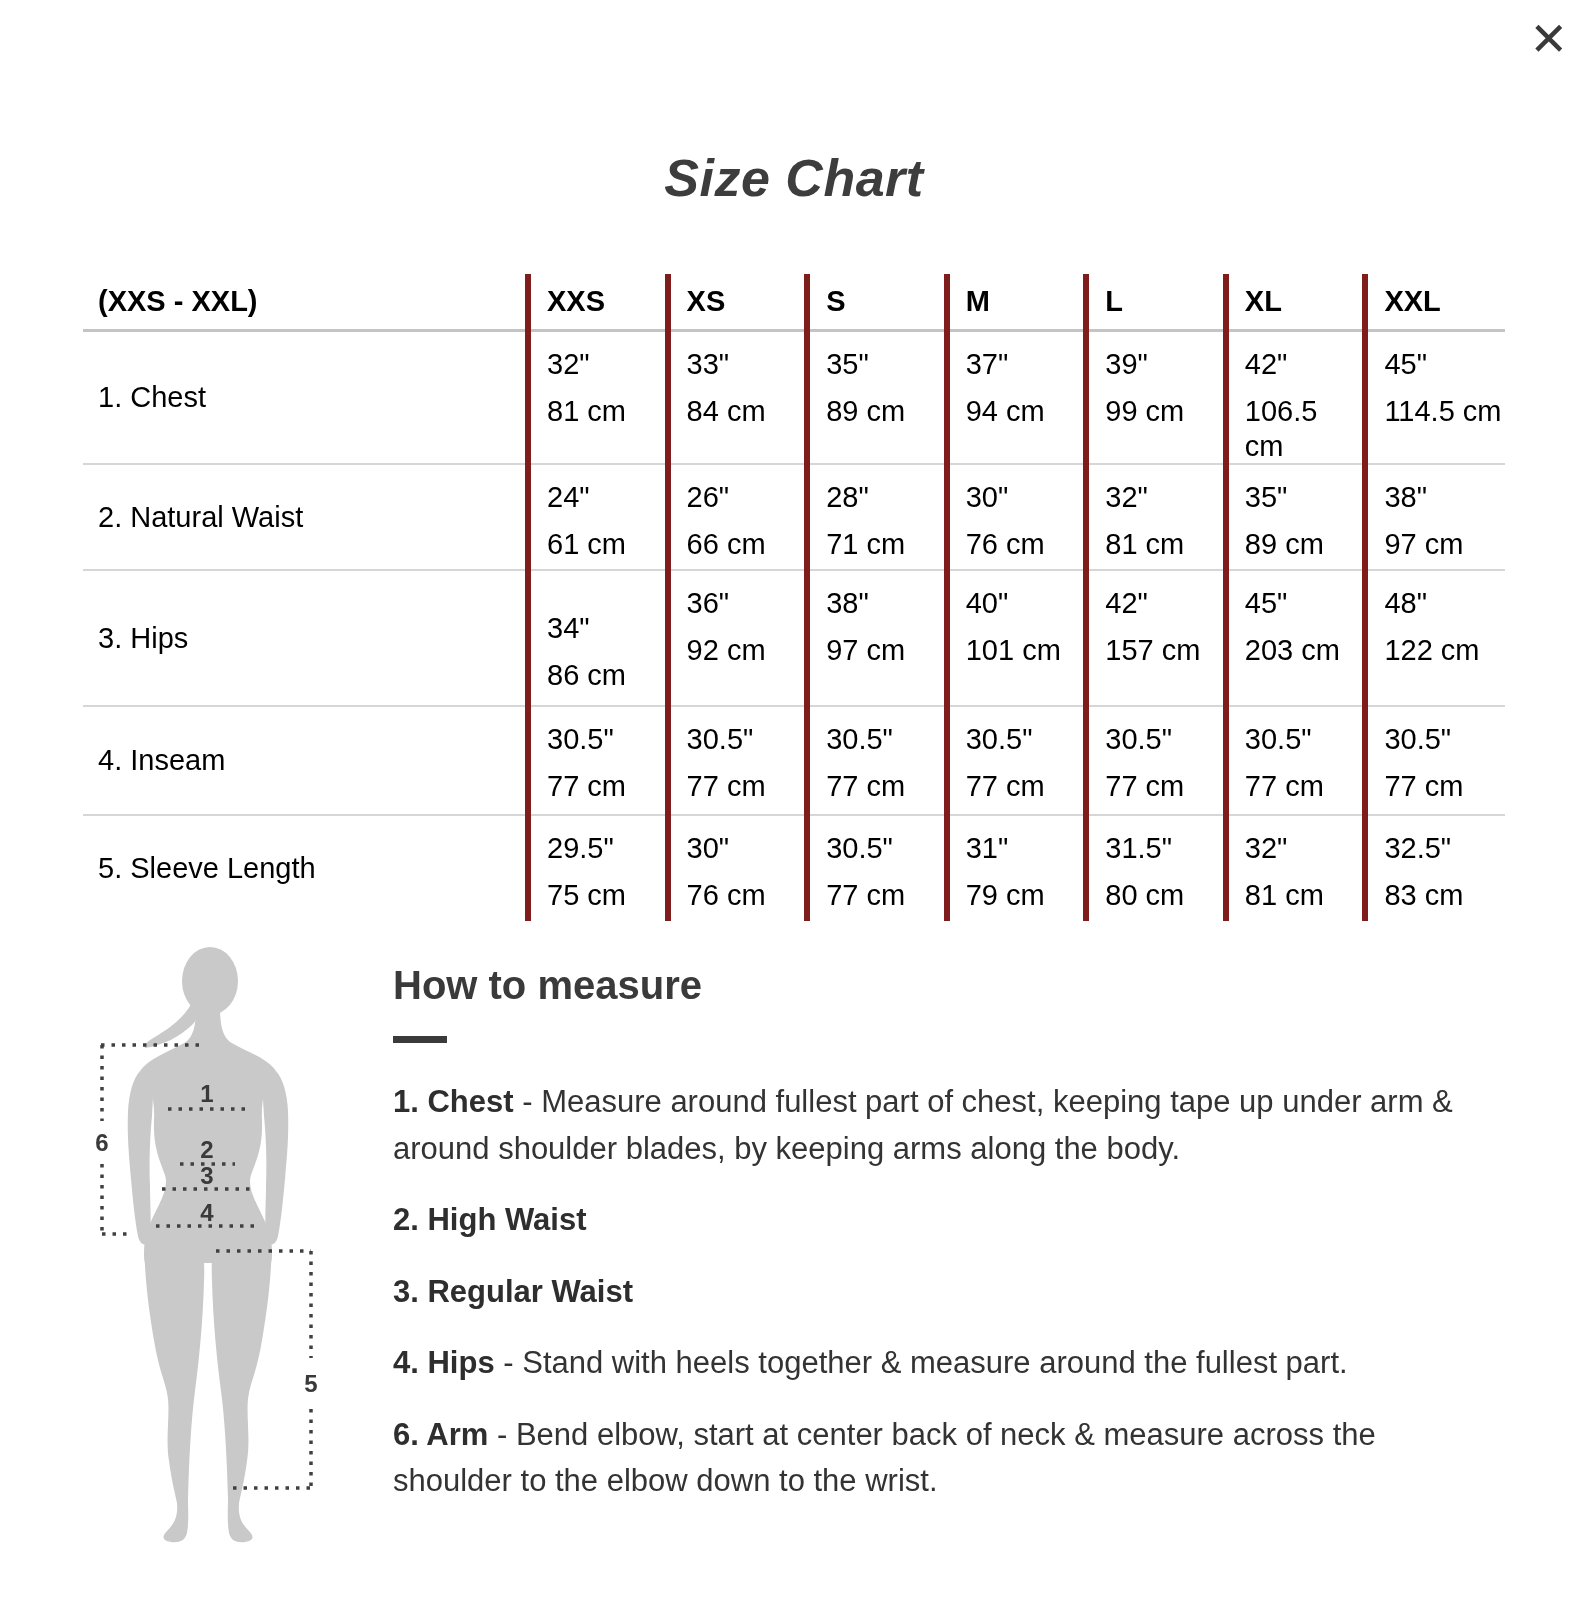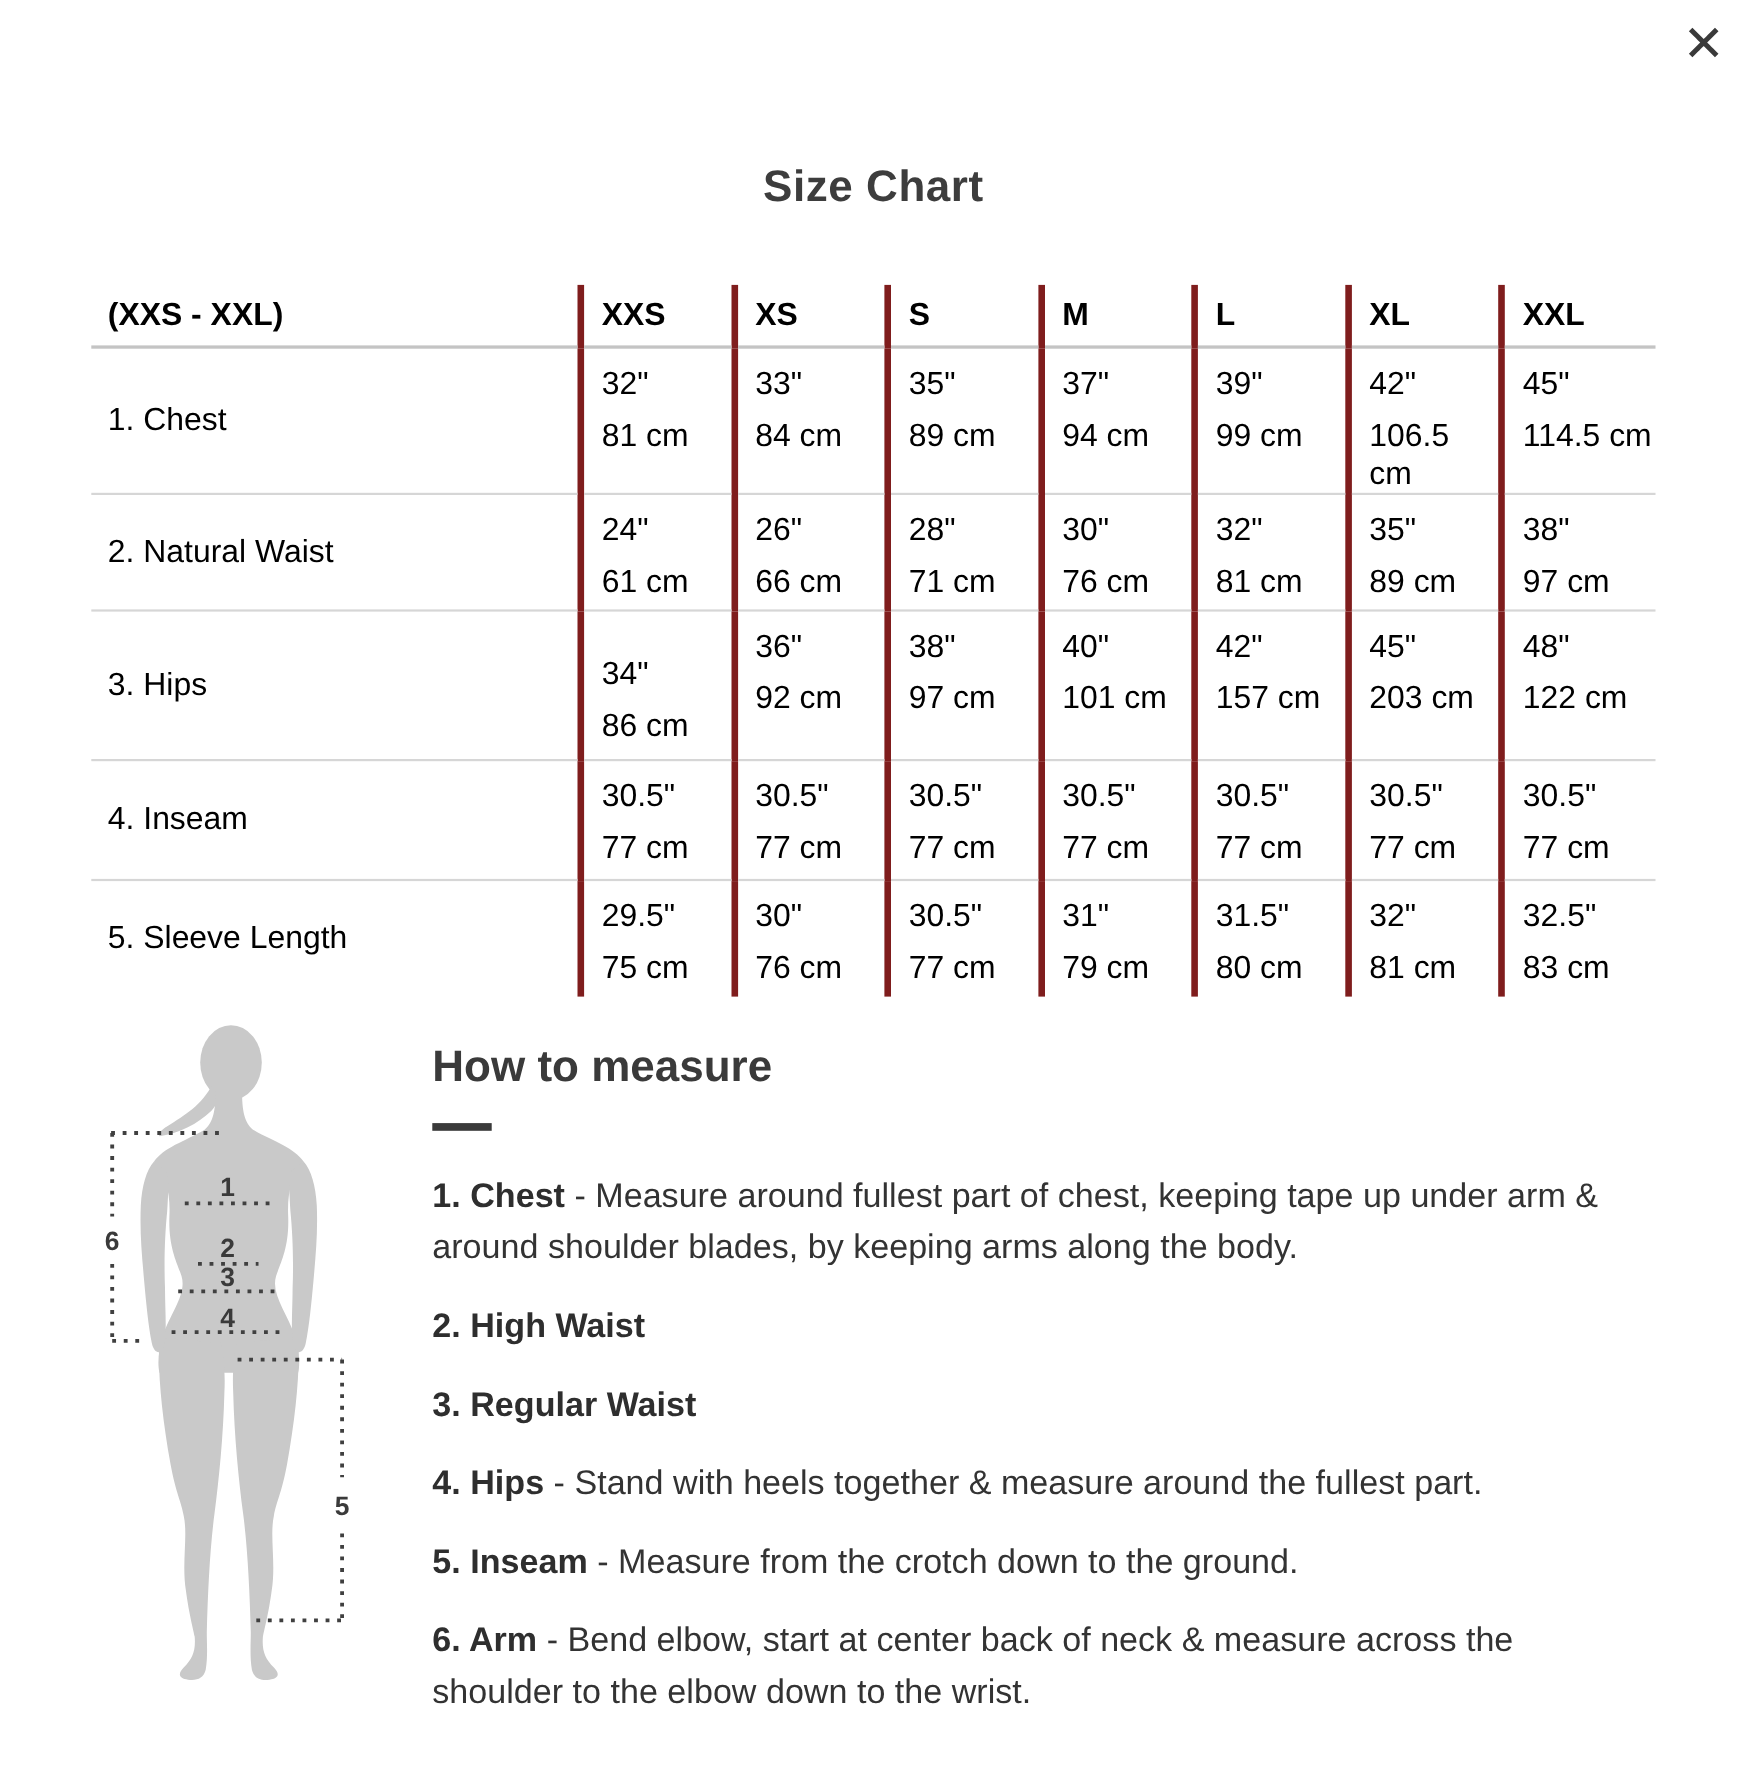--- a/index.html
+++ b/index.html
@@ -18,22 +18,23 @@
     background:none;border:none;cursor:pointer;
     font-size:46px;line-height:1;color:#3a3a3a;
     font-family:"DejaVu Sans",sans-serif;
     padding:6px;
   }
 
   
   h1.title{
     margin:0;padding-top:148px;
     text-align:center;
-    font-size:40px;font-weight:bold;color:#3d3d3d;
+    font-size:52px;font-weight:bold;color:#3d3d3d;
     letter-spacing:0.5px;
+    font-style:italic;
   }
 
   
   table.size-table{
     width:100%;
     border-collapse:collapse;
     table-layout:fixed;
     margin-top:66px;
     font-size:29px;
     color:#000000;
@@ -389,19 +390,18 @@
     </div>
 
     <div class="howto-col">
       <h2 class="howto-title">How to measure</h2>
       <div class="heading-rule"></div>
       <div class="instructions" id="instructions">
           <p><strong>1. Chest</strong><span> - Measure around fullest part of chest, keeping tape up under arm &amp; around shoulder blades, by keeping arms along the body.</span></p>
           <p><strong>2. High Waist</strong><span></span></p>
           <p><strong>3. Regular Waist</strong><span></span></p>
           <p><strong>4. Hips</strong><span> - Stand with heels together &amp; measure around the fullest part.</span></p>
-          <p><strong>5. Inseam</strong><span> - Measure from the crotch down to the ground.</span></p>
           <p><strong>6. Arm</strong><span> - Bend elbow, start at center back of neck &amp; measure across the shoulder to the elbow down to the wrist.</span></p>
         </div>
     </div>
 
   </div>
 </div>
 
 </body></html>

